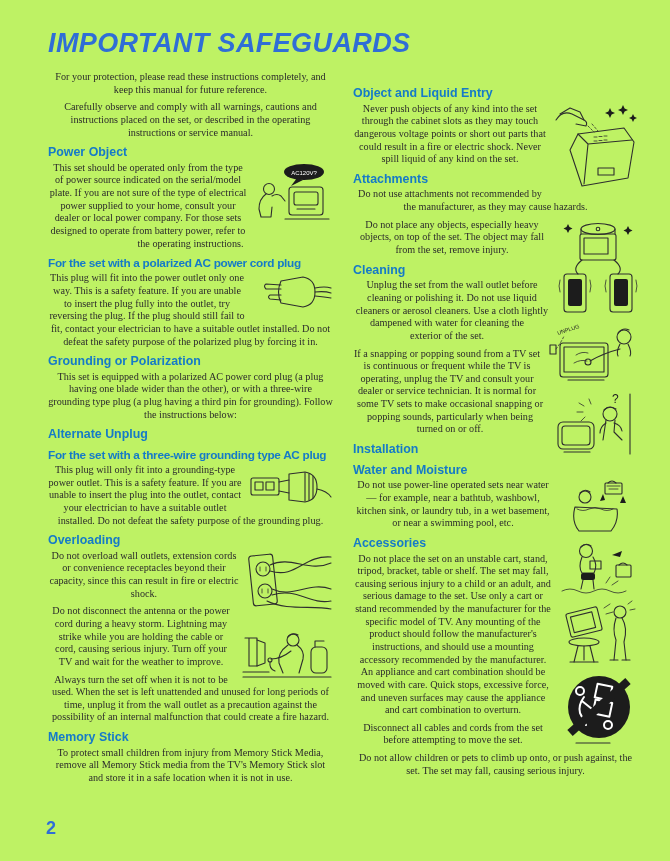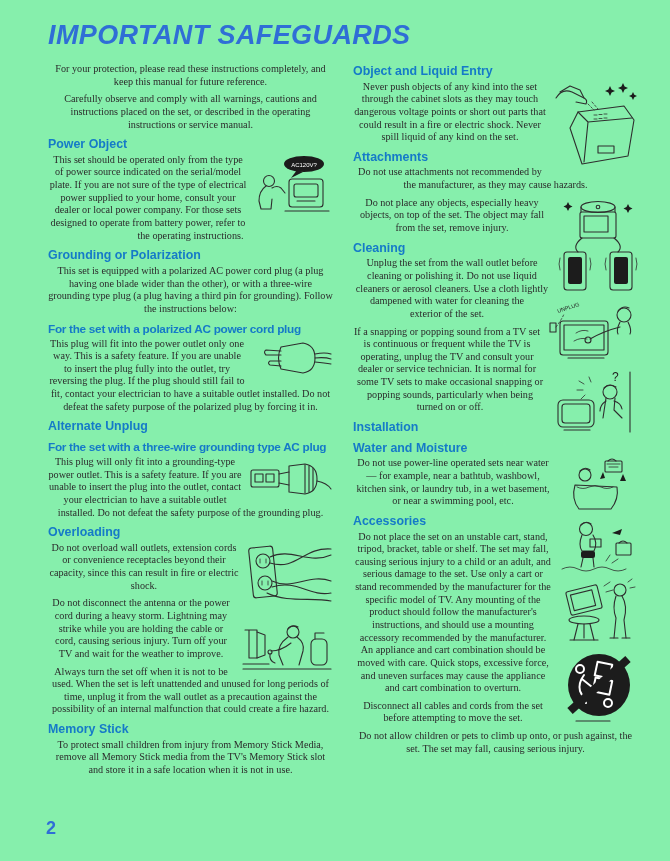--- a/index.html
+++ b/index.html
@@ -2,38 +2,38 @@
 <html style="--title: #2f6ed6; --heading: #157ac8; --body: #2b2b2b;"><head>
 <meta charset="utf-8">
 <style>
   :root{
     --title:#2f6ed6;
     --heading:#157ac8;
     --body:#2b2b2b;
   }
   html,body{margin:0;padding:0;background:#f2f2f2;}
   .page{
-    position:relative;width:670px;height:861px;background:#86efac;
-    box-sizing:border-box;padding:20px 32px 0 48px;overflow:hidden;
+    position:relative;width:670px;height:861px;background:#bef264;
+    box-sizing:border-box;padding:28px 32px 0 48px;overflow:hidden;
     font-family:"Liberation Serif","DejaVu Serif",serif;color:var(--body);
   }
   h1.title{
     font-family:"Liberation Sans","DejaVu Sans",sans-serif;
     font-style:italic;font-weight:bold;color:var(--title);
     font-size:27px;margin:0 0 12px 0;letter-spacing:.4px;
   }
   .cols{display:flex;gap:20px;}
   .col{width:285px;}
   p{font-size:10.2px;line-height:1.24;margin:0 0 5px 0;text-align:center;}
   h3{
     font-family:"Liberation Sans","DejaVu Sans",sans-serif;
     font-weight:bold;color:var(--heading);
     font-size:12.4px;line-height:1.1;margin:7px 0 2px 0;
   }
-  h3.first{margin-top:2px;}
+  h3.first{margin-top:16px;}
   h3.sub{font-size:11.8px;letter-spacing:-0.3px;white-space:nowrap;}
   .art{float:right;clear:right;margin:1px 0 2px 7px;}
   .artstack{float:right;clear:right;margin:1px 0 2px 7px;display:flex;flex-direction:column;align-items:center;gap:5px;}
   .pageno{
     position:absolute;left:46px;bottom:22px;
     font-family:"Liberation Sans","DejaVu Sans",sans-serif;
     font-weight:bold;font-size:18px;color:var(--title);
   }
   svg{display:block;}
   .s{fill:none;stroke:#2e2e2e;stroke-width:1.1;stroke-linecap:round;stroke-linejoin:round;}
@@ -69,35 +69,35 @@
             <path class="s" d="M17 33 Q22 30 26 33 L30 38"></path>
             <rect class="s" x="34" y="24" width="34" height="28" rx="3"></rect>
             <rect class="s" x="39" y="29" width="24" height="13" rx="2"></rect>
             <path class="s" d="M42 46 h18 M30 56 h44"></path>
           </svg>
         </span>
         <p>This set should be operated only from the type of power source indicated on the serial/model plate. If you are not sure of the type of electrical power supplied to your home, consult your dealer or local power company. For those sets designed to operate from battery power, refer to the operating instructions.</p>
       </div>
 
       <div>
-        <h3>Grounding or Polarization</h3>
-        <p>This set is equipped with a polarized AC power cord plug (a plug having one blade wider than the other), or with a three-wire grounding type plug (a plug having a third pin for grounding). Follow the instructions below:</p>
-      </div>
-
-      <div>
         <h3 class="sub">For the set with a polarized AC power cord plug</h3>
         <span class="art">
           <svg width="80" height="38" viewBox="0 0 80 38">
             <path class="s" d="M28 8 L50 4 Q62 6 62 19 Q62 32 50 34 L28 30 Q23 19 28 8 Z"></path>
             <path class="s" d="M28 12 L13 11 Q10 13 13 16 L28 16"></path>
             <path class="s" d="M28 22 L17 22 Q14 24 17 26 L28 27"></path>
             <path class="s" d="M62 15 Q72 13 78 15 M62 19 Q72 18 78 20 M62 23 Q72 24 78 25"></path>
           </svg>
         </span>
         <p>This plug will fit into the power outlet only one way. This is a safety feature. If you are unable to insert the plug fully into the outlet, try reversing the plug. If the plug should still fail to fit, contact your electrician to have a suitable outlet installed. Do not defeat the safety purpose of the polarized plug by forcing it in.</p>
+      </div>
+
+      <div>
+        <h3>Grounding or Polarization</h3>
+        <p>This set is equipped with a polarized AC power cord plug (a plug having one blade wider than the other), or with a three-wire grounding type plug (a plug having a third pin for grounding). Follow the instructions below:</p>
       </div>
 
       <h3>Alternate Unplug</h3>
 
       <div>
         <h3 class="sub">For the set with a three-wire grounding type AC plug</h3>
         <span class="art">
           <svg width="84" height="46" viewBox="0 0 84 46">
             <rect class="s" x="2" y="13" width="28" height="17" rx="2"></rect>
             <rect class="s" x="6" y="17" width="8" height="8"></rect>

